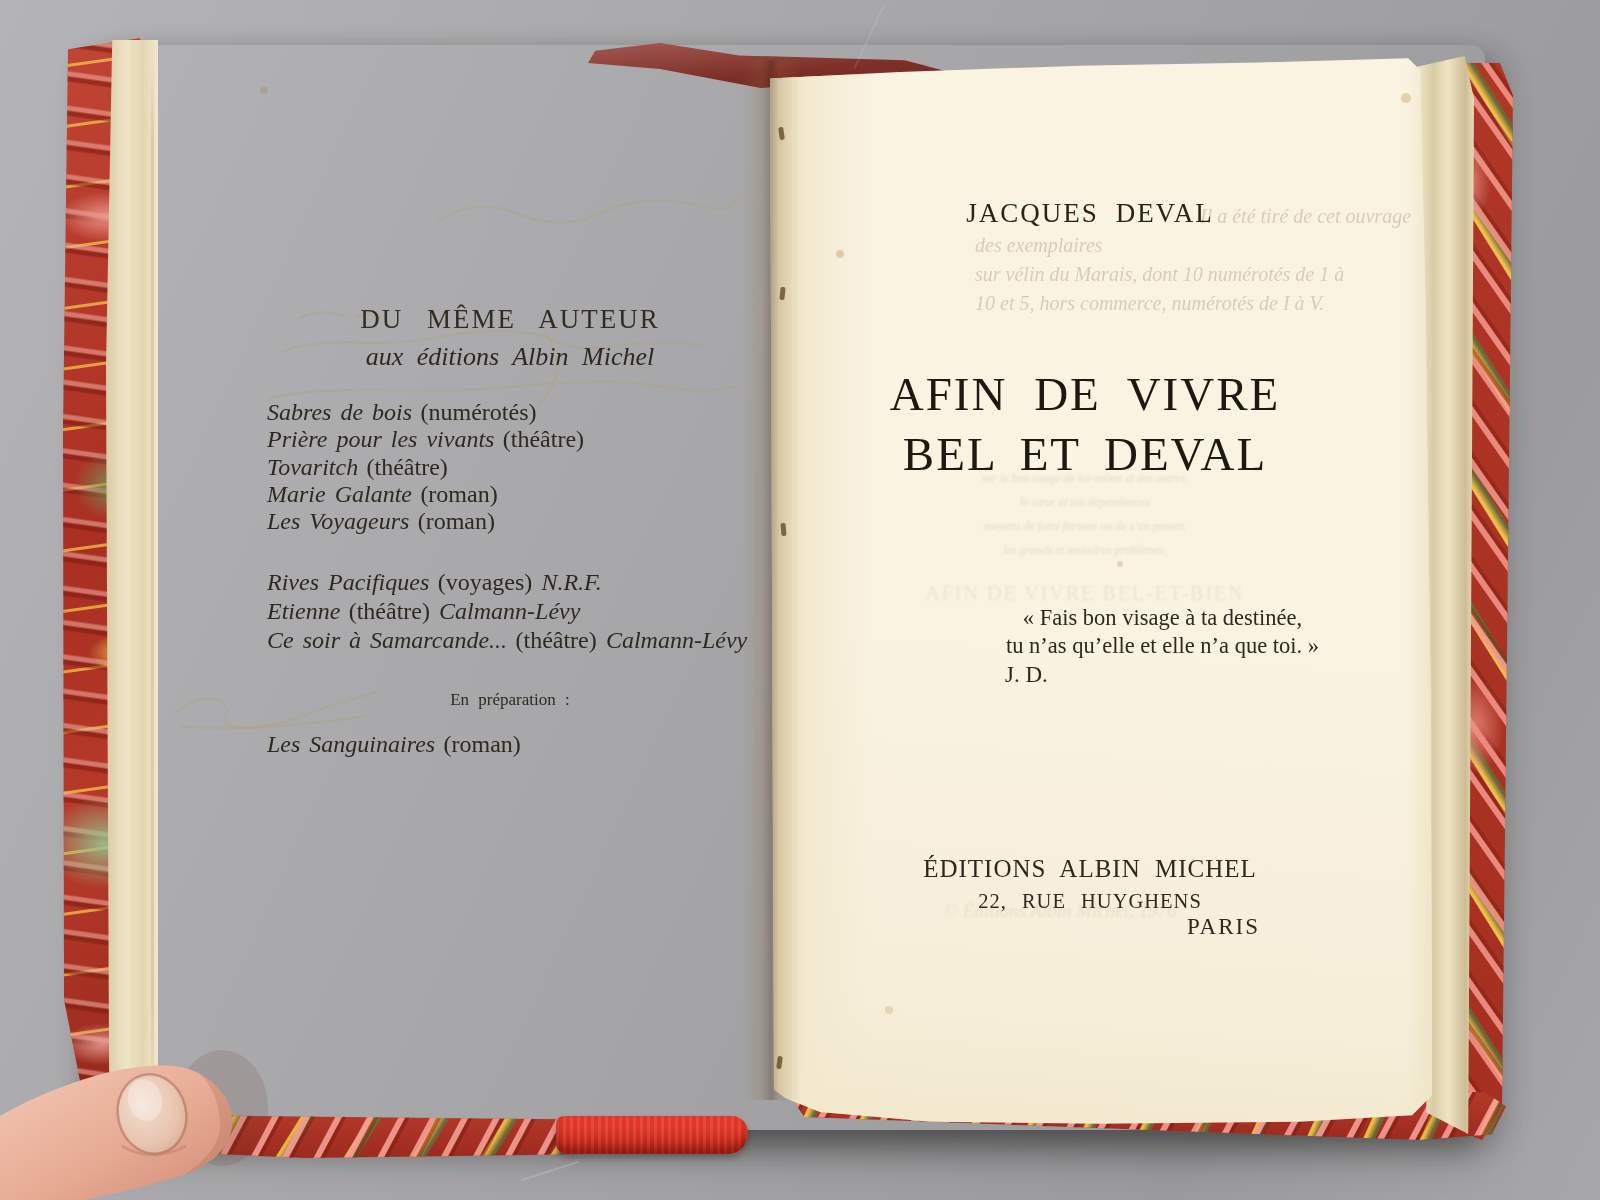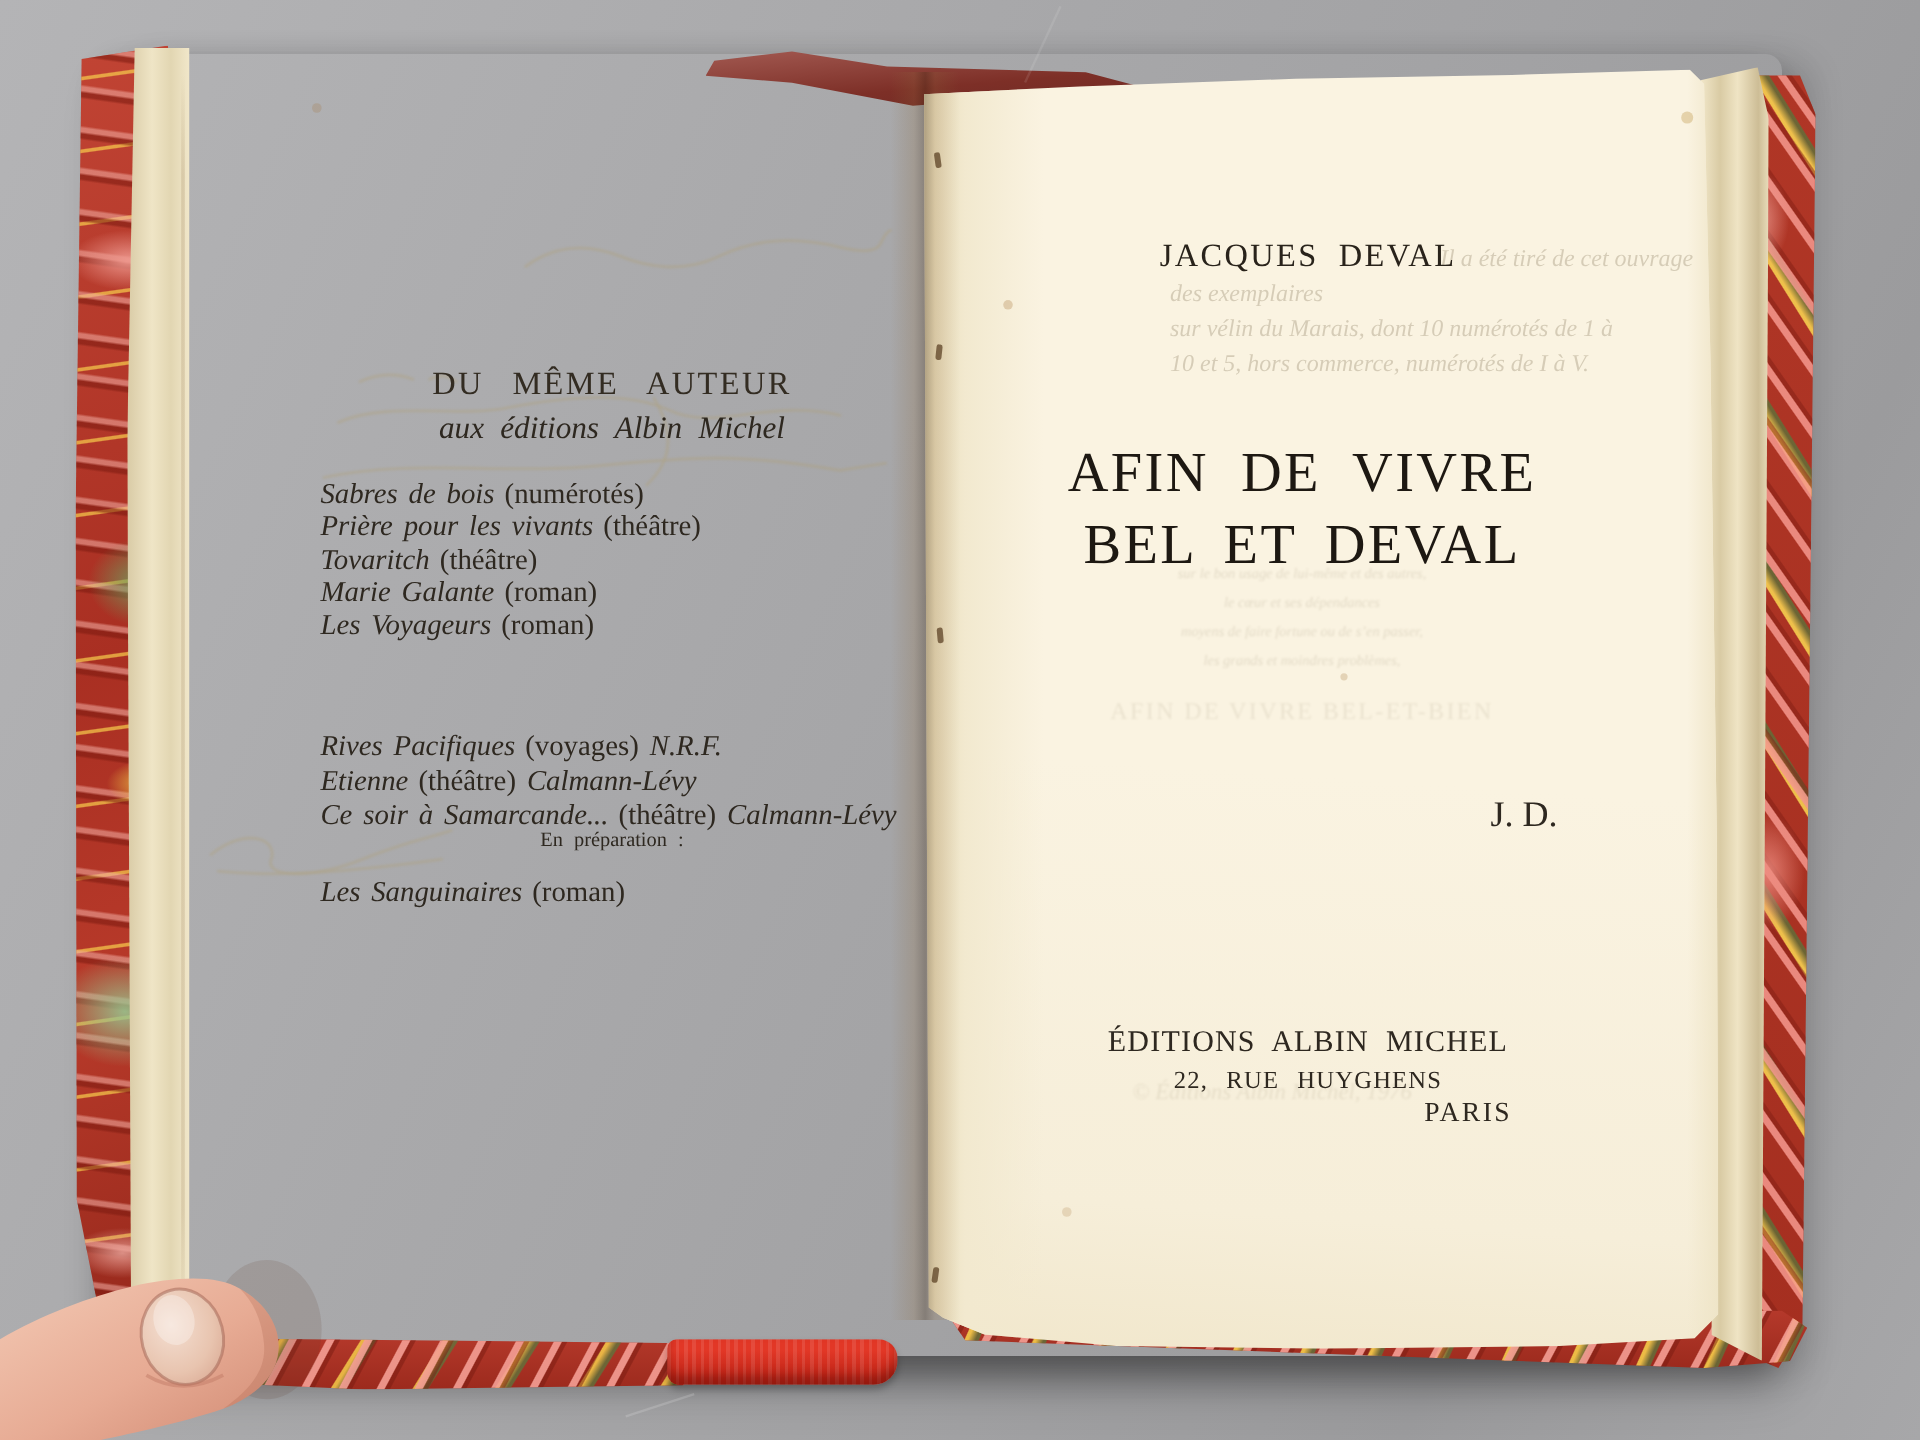--- a/index.html
+++ b/index.html
@@ -83,32 +83,32 @@
   .streak{background:rgba(255,255,255,.4);}
   
   .txt{color:#2e2820;line-height:1.2;white-space:nowrap;}
   .ctr{text-align:center;}
   .it{font-style:italic;}
   .lp-heading{left:260px;top:303px;width:500px;font-size:27px;letter-spacing:2px;word-spacing:15px;color:#332c22;}
   .lp-sub{left:260px;top:341px;width:500px;font-size:26px;word-spacing:7px;}
   .works{font-size:24px;word-spacing:3px;}
   .w1{left:267px;top:399px;}
   .w1 .row{line-height:27.3px;}
-  .w2{left:267px;top:568px;margin-top:40px;}
+  .w2{left:267px;top:568px;}
   .w2 .row{line-height:29px;}
   .w3{left:267px;top:730px;}
   .row .ge{margin-left:.35em;font-style:normal;}
   .row .ti{font-style:italic;}
   .row .pu{margin-left:.38em;font-style:italic;}
   .lp-prep{left:260px;top:690px;width:500px;font-size:17px;word-spacing:5px;}
   .rp-author{left:890px;top:197px;width:400px;font-size:27px;letter-spacing:2px;word-spacing:8px;color:#29231b;}
   .rp-t1{left:880px;top:366px;width:410px;font-size:47px;letter-spacing:2px;word-spacing:13px;color:#1d1812;}
   .rp-t2{left:880px;top:426px;width:410px;font-size:47px;letter-spacing:2px;word-spacing:10px;color:#1d1812;}
   .rp-quote{left:1005px;top:604px;width:315px;font-size:22.5px;line-height:28px;white-space:normal;}
-  .rp-sig{left:1005px;top:661px;width:293px;text-align:right;font-size:30px;}
+  .rp-sig{left:1005px;top:661px;width:293px;font-size:23px;}
   .rp-pub{left:920px;top:854px;width:340px;font-size:25px;letter-spacing:1px;word-spacing:7px;}
   .rp-addr{left:920px;top:889px;width:340px;font-size:20.5px;letter-spacing:1px;word-spacing:9px;}
   .rp-city{left:920px;top:913px;width:340px;font-size:23px;letter-spacing:2px;text-align:right;}
   
   .ghost{color:#847659;opacity:.30;filter:blur(.6px);font-style:italic;}
   .g-lim{left:975px;top:202px;width:440px;font-size:20px;line-height:29px;white-space:normal;text-align:left;}
   .g-lim .l1{text-indent:225px;}
   .g-sub{left:880px;top:466px;width:410px;font-size:12px;line-height:24px;white-space:normal;opacity:.20;filter:blur(.8px);}
   .g-echo{left:880px;top:581px;width:410px;font-size:20px;letter-spacing:2px;font-style:normal;opacity:.13;filter:blur(1px);}
   .g-copy{left:880px;top:900px;width:360px;font-size:19px;opacity:.14;filter:blur(1px);}
@@ -188,20 +188,24 @@
     <div>le cœur et ses dépendances</div>
     <div>moyens de faire fortune ou de s’en passer,</div>
     <div>les grands et moindres problèmes,</div>
   </div>
   <div class="abs txt ctr ghost g-echo">AFIN DE VIVRE BEL-ET-BIEN</div>
   <div class="abs txt ctr ghost g-copy">© Éditions Albin Michel, 1976</div>
 
   <div class="abs txt ctr rp-author">JACQUES DEVAL</div>
   <div class="abs txt ctr rp-t1">AFIN DE VIVRE</div>
   <div class="abs txt ctr rp-t2">BEL ET DEVAL</div>
+  <div class="abs txt ctr rp-quote">
+    <div>« Fais bon visage à ta destinée,</div>
+    <div>tu n’as qu’elle et elle n’a que toi. »</div>
+  </div>
   <div class="abs txt rp-sig">J. D.</div>
   <div class="abs txt ctr rp-pub">ÉDITIONS ALBIN MICHEL</div>
   <div class="abs txt ctr rp-addr">22, RUE HUYGHENS</div>
   <div class="abs txt ctr rp-city">PARIS</div>
 
   <svg class="abs" width="1600" height="1200" viewBox="0 0 1600 1200" style="left:0;top:0">
     <defs>
       <linearGradient id="skin" x1="0" y1="0" x2="1" y2="1">
         <stop offset="0" stop-color="#f3c9b4"></stop>
           <stop offset=".55" stop-color="#e7ab94"></stop>

